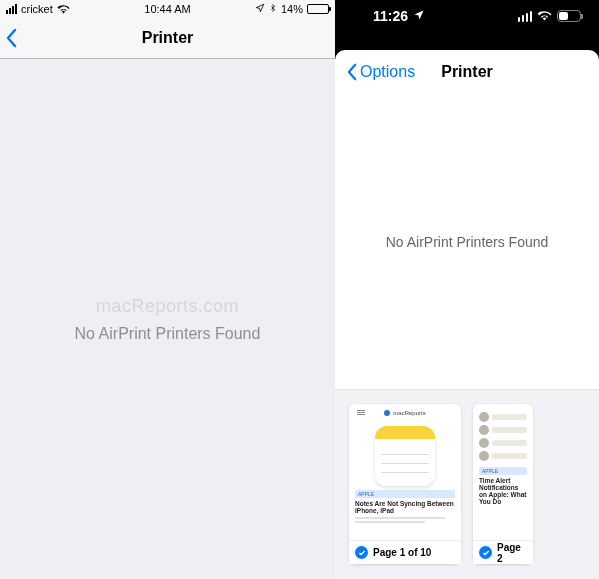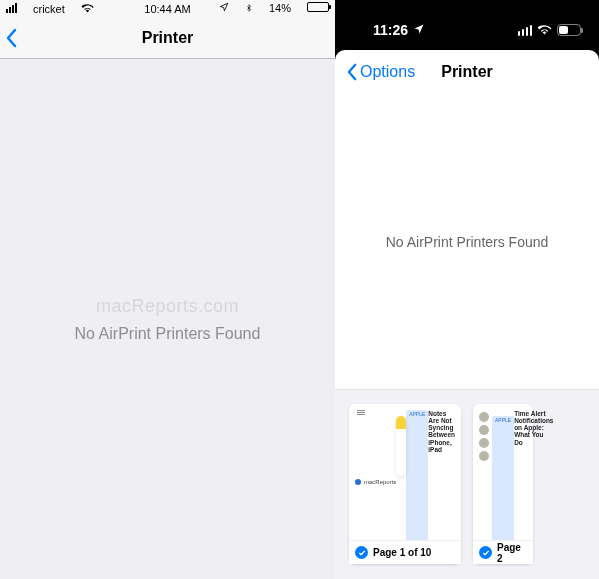--- a/index.html
+++ b/index.html
@@ -23,21 +23,21 @@
     .left .status-bar {
       height: 18px;
       display: flex;
       align-items: center;
       justify-content: space-between;
       padding: 0 6px;
       font-size: 11px;
       font-weight: 500;
       background: #f7f7f8;
     }
-    .sb-left, .sb-right { display: flex; align-items: flex-start; gap: 16px; }
+    .sb-left, .sb-right { display: flex; align-items: center; gap: 4px; }
     .sb-center { position: absolute; left: 50%; transform: translateX(-50%); }
     .sig { display: flex; align-items: flex-end; gap: 1px; }
     .sig span { width: 2px; background: #000; display: inline-block; }
     .sig span:nth-child(1){height:4px}.sig span:nth-child(2){height:6px}
     .sig span:nth-child(3){height:8px}.sig span:nth-child(4){height:10px}
     .wifi-icon svg { width: 13px; height: 10px; display: block; }
     .battery {
       width: 22px; height: 10px; border: 1px solid #000; border-radius: 2px;
       position: relative; display: inline-block;
     }
@@ -66,22 +66,22 @@
     .watermark { color: #d6d6da; font-size: 18px; letter-spacing: .5px; }
     .nofound-left { color: #8e8e93; font-size: 16px; }
 
     
     .right {
       flex: 1; height: 100%; background: #000;
       display: flex; flex-direction: column;
     }
     .right .status-bar {
       height: 38px; color: #fff;
-      display: flex; align-items: flex-end; justify-content: space-between;
-      padding: 0 18px 0 38px;
+      display: flex; align-items: flex-start; justify-content: space-between;
+      padding: 8px 18px 0 38px;
       font-size: 14px; font-weight: 600;
     }
     .sb-left2, .sb-right2 { display: flex; align-items: center; gap: 5px; }
     .sig2 { display: flex; align-items: flex-end; gap: 1.5px; }
     .sig2 span { width: 2.5px; background: #fff; border-radius: 1px; }
     .sig2 span:nth-child(1){height:5px}.sig2 span:nth-child(2){height:7px}
     .sig2 span:nth-child(3){height:9px}.sig2 span:nth-child(4){height:11px}
     .wifi-icon2 svg { width: 15px; height: 11px; }
     .batt-pill {
       width: 24px; height: 12px; border: 1px solid rgba(255,255,255,.5);
@@ -114,21 +114,21 @@
     }
     .nofound-right { color: #666; font-size: 14px; }
 
     .preview-tray {
       height: 190px; background: #f2f2f6; border-top: 1px solid #e2e2e6;
       padding: 14px 14px 0 14px; display: flex; gap: 12px; overflow: hidden;
     }
     .card {
       width: 112px; height: 160px; background: #fff; border-radius: 6px;
       box-shadow: 0 1px 3px rgba(0,0,0,.15);
-      display: flex; flex-direction: row; position: relative;
+      display: flex; flex-direction: column; position: relative;
       font-size: 7px; padding: 6px;
     }
     .card.cut { width: 60px; min-width: 60px; }
     .card .mini-head { display:flex; align-items:center; justify-content:center; gap:3px; color:#444; font-size:6px; margin-bottom:4px;}
     .card .mini-logo { width:6px; height:6px; background:#2b71d4; border-radius:50%; }
     .card .burger { position:absolute; left:8px; top:6px; display:flex; flex-direction:column; gap:1px;}
     .card .burger span{width:8px;height:1px;background:#888;}
     .notes-icon {
       width: 60px; height: 60px; border-radius: 12px; margin: 6px auto 4px;
       background: linear-gradient(#f8d33a 0 22%, #fff 22% 100%);

